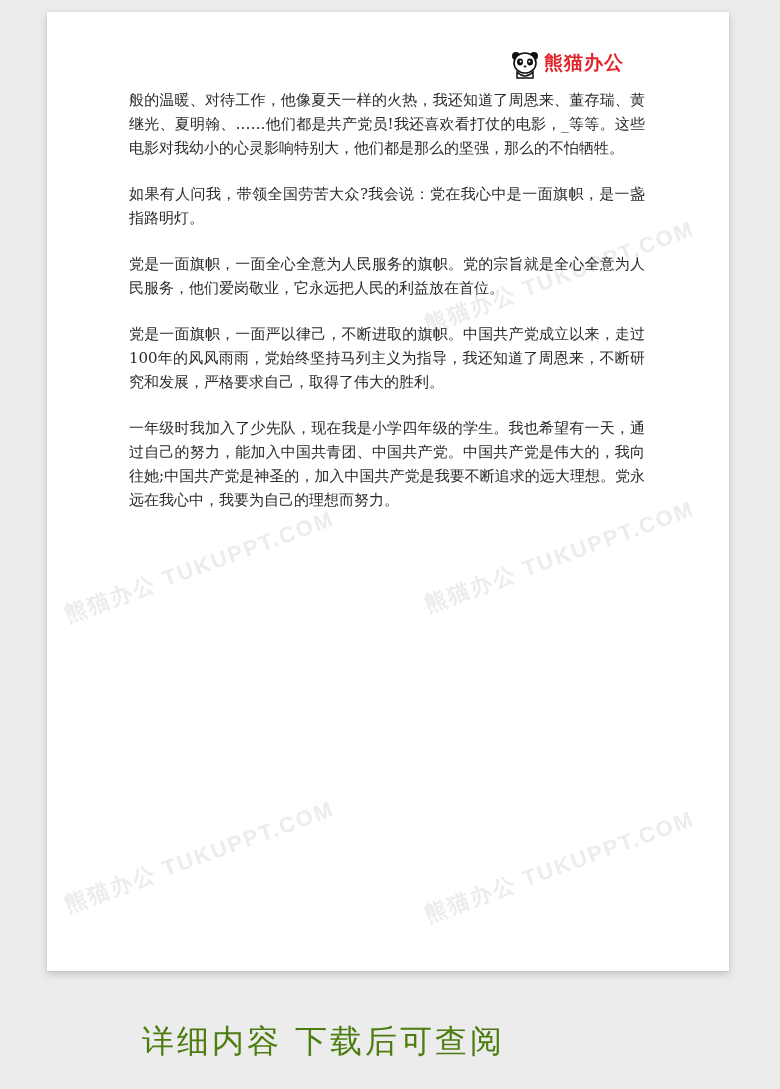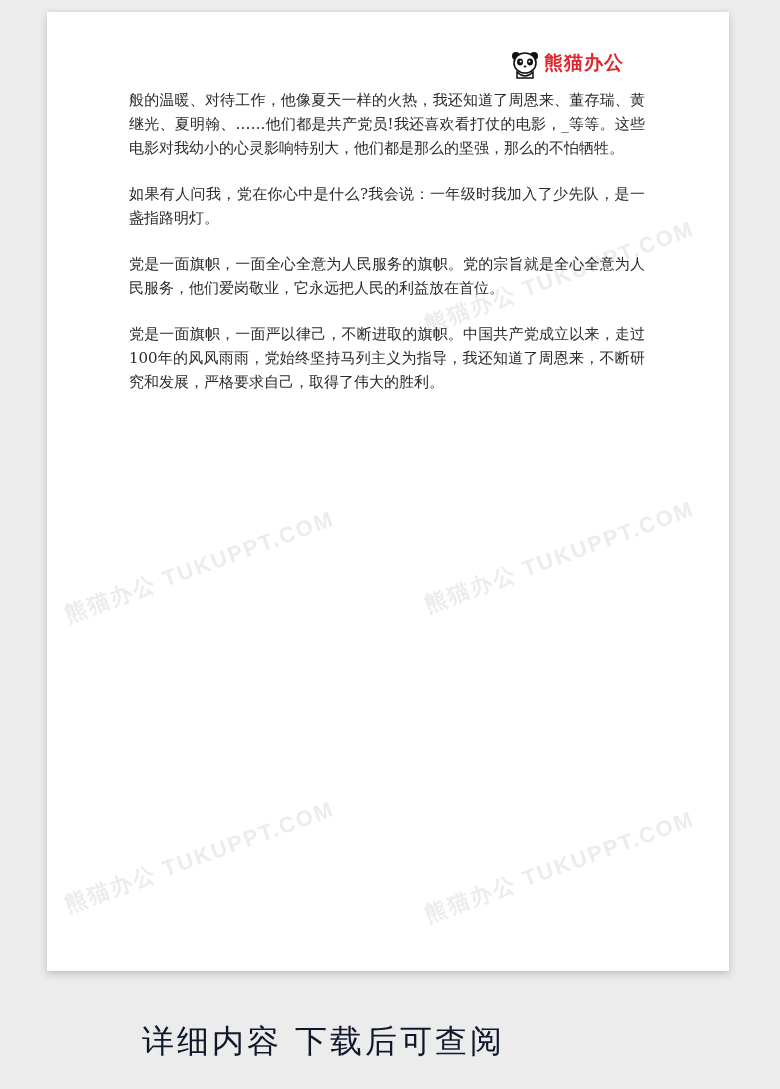--- a/index.html
+++ b/index.html
@@ -68,21 +68,21 @@
     pointer-events: none;
   }
   .footer-text {
     position: absolute;
     left: 0;
     width: 647px;
     top: 1020px;
     text-align: center;
     font-family: "DejaVu Sans", "Liberation Sans", sans-serif;
     font-size: 32px;
-    color: #0f172a;
+    color: #4d7c0f;
     letter-spacing: 3px;
   }
 </style>
 </head>
 <body>
 
 <div class="paper">
 
   <div class="watermark" style="left:370px; top:250px;">熊猫办公 TUKUPPT.COM</div>
   <div class="watermark" style="left:10px; top:540px;">熊猫办公 TUKUPPT.COM</div>
@@ -100,19 +100,20 @@
       <circle cx="10.6" cy="11.6" r="1" fill="#fff"></circle>
       <circle cx="19.4" cy="11.6" r="1" fill="#fff"></circle>
       <ellipse cx="15" cy="16.5" rx="1.4" ry="1" fill="#111"></ellipse>
       <path d="M7 22 Q15 30 23 22 L23 28 L7 28 Z" fill="#fff" stroke="#111" stroke-width="1.5"></path>
     </svg>
     <span class="brand">熊猫办公</span>
   </div>
 
   <div class="content">
     <p class="para">般的温暖、对待工作，他像夏天一样的火热，我还知道了周恩来、董存瑞、黄继光、夏明翰、……他们都是共产党员!我还喜欢看打仗的电影，_等等。这些电影对我幼小的心灵影响特别大，他们都是那么的坚强，那么的不怕牺牲。</p>
-    <p class="para">如果有人问我，党在你心中是什么?我会说：一年级时我加入了少先队，是一盏指路明灯。</p>
+    <p class="para">如果有人问我，带领全国劳苦大众?我会说：党在我心中是一面旗帜，是一盏指路明灯。</p>
     <p class="para">党是一面旗帜，一面全心全意为人民服务的旗帜。党的宗旨就是全心全意为人民服务，他们爱岗敬业，它永远把人民的利益放在首位。</p>
     <p class="para">党是一面旗帜，一面严以律己，不断进取的旗帜。中国共产党成立以来，走过100年的风风雨雨，党始终坚持马列主义为指导，我还知道了周恩来，不断研究和发展，严格要求自己，取得了伟大的胜利。</p>
+    <p class="para">一年级时我加入了少先队，现在我是小学四年级的学生。我也希望有一天，通过自己的努力，能加入中国共青团、中国共产党。中国共产党是伟大的，我向往她;中国共产党是神圣的，加入中国共产党是我要不断追求的远大理想。党永远在我心中，我要为自己的理想而努力。</p>
   </div>
 </div>
 
 <div class="footer-text">详细内容 下载后可查阅</div>
 
 </body></html>

